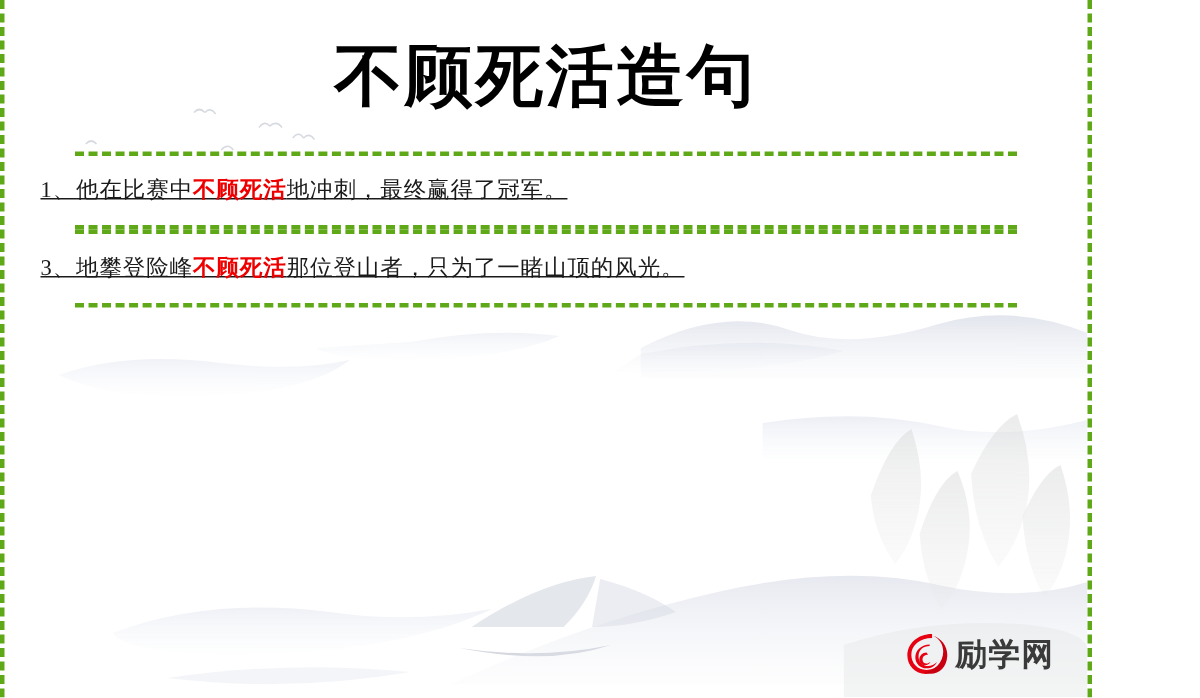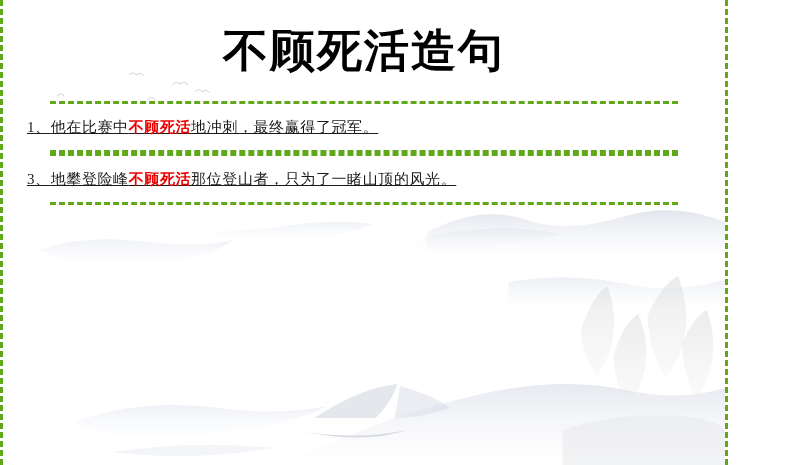--- a/index.html
+++ b/index.html
@@ -179,14 +179,27 @@
 
 
     <div class="divider"></div>
 
     <p class="sentence"><span>3、</span><span>地攀登险峰</span><span class="kw">不顾死活</span><span>那位登山者，只为了一睹山顶的风光。</span></p>
 
     <div class="divider"></div>
 
   </div>
 
+  <div class="watermark">
+    <svg class="wm-mark" viewBox="0 0 64 64" xmlns="http://www.w3.org/2000/svg">
+      <path d="M44 7 C26 7 13 19 13 34 c0 13 10 23 23 23 c9 0 16 -5 18 -12
+               c-5 5 -11 7 -17 7 c-11 0 -19 -8 -19 -19 C18 21 29 12 44 12 Z" fill="#e60012"></path>
+      <path d="M41 20 C31 20 23 27 23 36 c0 8 6 14 14 14 c6 0 11 -3 13 -8
+               c-3 3 -7 5 -11 5 c-7 0 -12 -5 -12 -12 c0 -8 6 -13 14 -13 Z" fill="#e60012"></path>
+      <path d="M37 30 c-5 0 -9 4 -9 9 c0 4 3 7 7 7 c3 0 6 -2 7 -4
+               c-2 1 -3 2 -5 2 c-3 0 -5 -2 -5 -5 c0 -4 3 -6 7 -6 Z" fill="#e60012"></path>
+      <path d="M45 9 c8 3 13 11 13 20 c0 14 -11 25 -25 26 c16 6 29 -4 30 -20
+               C64 23 56 12 45 9 Z" fill="#c9000f"></path>
+    </svg>
+    <span class="wm-text">励学网</span>
+  </div>
 
 </div>
 
 </body></html>

